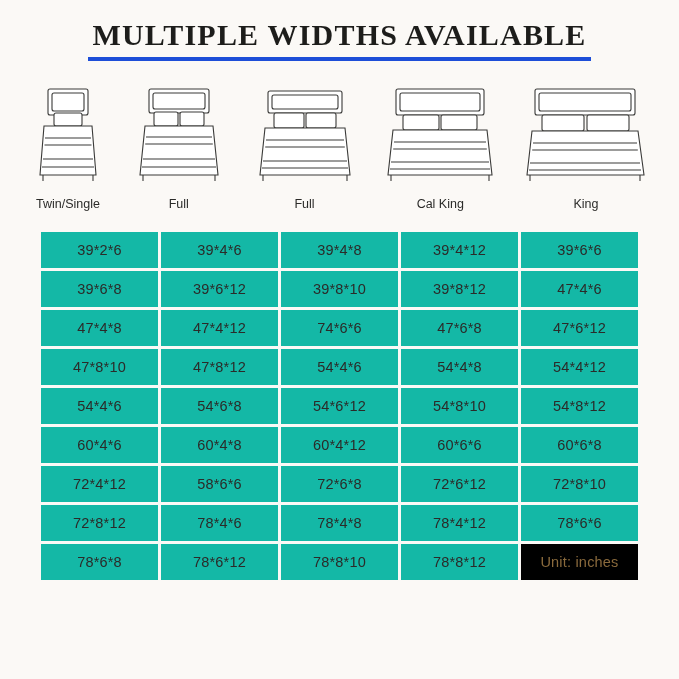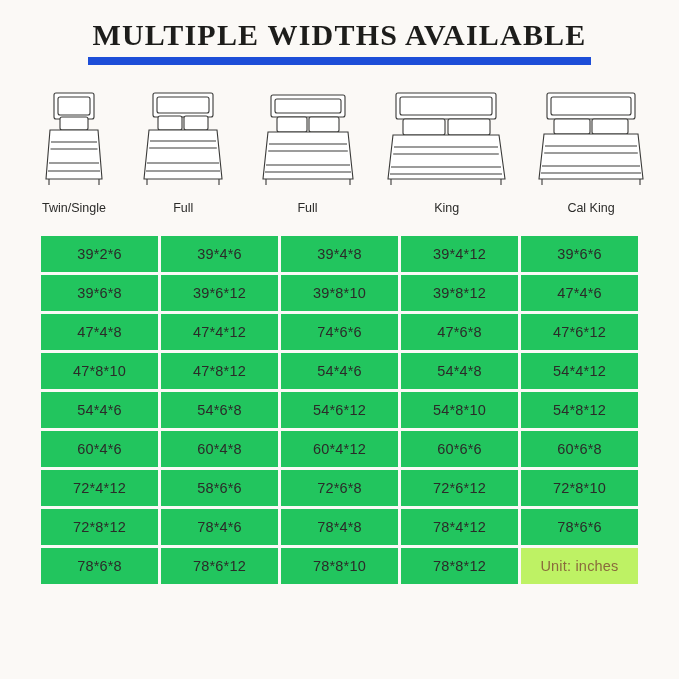--- a/index.html
+++ b/index.html
@@ -25,39 +25,38 @@
     text-align: center;
     padding-top: 18px;
   }
   .title {
     display: inline-block;
     font-family: "Liberation Serif", serif;
     font-weight: bold;
     font-size: 30px;
     letter-spacing: 1.2px;
     color: #1d1d1b;
-    border-bottom: 8px solid #1d4ed8;
+    border-bottom: 4px solid #1d4ed8;
     padding: 0 4px 4px 4px;
     line-height: 1.15;
   }
 
   
   .beds-row {
     display: flex;
     justify-content: space-between;
     align-items: flex-end;
     padding: 22px 30px 0 30px;
     box-sizing: border-box;
   }
   .bed-col {
     display: flex;
     flex-direction: column;
     align-items: center;
     justify-content: flex-end;
-    margin-left: 6px;
   }
   .bed-label {
     margin-top: 9px;
     font-size: 12.5px;
     color: #2b2b29;
     font-family: "Liberation Sans", sans-serif;
     white-space: nowrap;
   }
   .bed-svg {
     display: block;
@@ -68,31 +67,31 @@
     padding: 18px 38px 0 38px;
     box-sizing: border-box;
   }
   table.size-table {
     width: 100%;
     border-collapse: separate;
     border-spacing: 3px 3px;
     table-layout: fixed;
   }
   table.size-table td {
-    background: #22c55e;
+    background: #14b8a6;
     color: #2b2b29;
     font-size: 14.5px;
     text-align: center;
     height: 36px;
     padding: 0;
     font-family: "Liberation Sans", sans-serif;
     letter-spacing: 0.2px;
   }
   table.size-table td.unit-cell {
-    background: #bef264;
+    background: #000000;
     color: #8a6a3c;
     font-size: 14.5px;
   }
 </style>
 </head>
 <body>
 
 <div class="page">
 
   <div class="title-wrap">
@@ -158,56 +157,56 @@
           <path d="M10 85 L96 85"></path>
           <path d="M11 92 L11 98"></path>
           <path d="M95 92 L95 98"></path>
         </svg>
       </span>
       <div class="bed-label">Full</div>
     </div>
 
     <div class="bed-col">
       <span>
+        <svg class="bed-svg" width="116" height="105" viewBox="0 0 116 105" fill="none" stroke="#3a3a38" stroke-width="1.1">
+          <rect x="14" y="6" width="88" height="26" rx="2" fill="#fff"></rect>
+          <rect x="18" y="10" width="80" height="18" rx="2" fill="#fff"></rect>
+          <rect x="21" y="32" width="36" height="15" rx="2" fill="#fff"></rect>
+          <rect x="59" y="32" width="36" height="15" rx="2" fill="#fff"></rect>
+          <path d="M11 47 L105 47 L110 92 L6 92 Z" fill="#fff"></path>
+          <path d="M12 59 L104 59"></path>
+          <path d="M11.2 66 L104.8 66"></path>
+          <path d="M9 79 L107 79"></path>
+          <path d="M8 86 L108 86"></path>
+          <path d="M9 92 L9 98"></path>
+          <path d="M107 92 L107 98"></path>
+        </svg>
+      </span>
+      <div class="bed-label">Cal King</div>
+    </div>
+
+    <div class="bed-col">
+      <span>
         <svg class="bed-svg" width="126" height="105" viewBox="0 0 126 105" fill="none" stroke="#3a3a38" stroke-width="1.1">
           <rect x="12" y="6" width="100" height="26" rx="2" fill="#fff"></rect>
           <rect x="16" y="10" width="92" height="18" rx="2" fill="#fff"></rect>
           <rect x="19" y="32" width="42" height="16" rx="2" fill="#fff"></rect>
           <rect x="64" y="32" width="42" height="16" rx="2" fill="#fff"></rect>
           <path d="M9 48 L115 48 L121 92 L4 92 Z" fill="#fff"></path>
           <path d="M10 60 L114 60"></path>
           <path d="M9.2 67 L114.8 67"></path>
           <path d="M7 80 L117 80"></path>
           <path d="M6 87 L118 87"></path>
           <path d="M7 92 L7 98"></path>
           <path d="M117 92 L117 98"></path>
         </svg>
       </span>
       <div class="bed-label">King</div>
     </div>
 
-    <div class="bed-col">
-      <span>
-        <svg class="bed-svg" width="116" height="105" viewBox="0 0 116 105" fill="none" stroke="#3a3a38" stroke-width="1.1">
-          <rect x="14" y="6" width="88" height="26" rx="2" fill="#fff"></rect>
-          <rect x="18" y="10" width="80" height="18" rx="2" fill="#fff"></rect>
-          <rect x="21" y="32" width="36" height="15" rx="2" fill="#fff"></rect>
-          <rect x="59" y="32" width="36" height="15" rx="2" fill="#fff"></rect>
-          <path d="M11 47 L105 47 L110 92 L6 92 Z" fill="#fff"></path>
-          <path d="M12 59 L104 59"></path>
-          <path d="M11.2 66 L104.8 66"></path>
-          <path d="M9 79 L107 79"></path>
-          <path d="M8 86 L108 86"></path>
-          <path d="M9 92 L9 98"></path>
-          <path d="M107 92 L107 98"></path>
-        </svg>
-      </span>
-      <div class="bed-label">Cal King</div>
-    </div>
-
   </div>
 
   <div class="table-wrap">
     <table class="size-table">
       <tbody>
         <tr>
           <td>39*2*6</td>
           <td>39*4*6</td>
           <td>39*4*8</td>
           <td>39*4*12</td>

